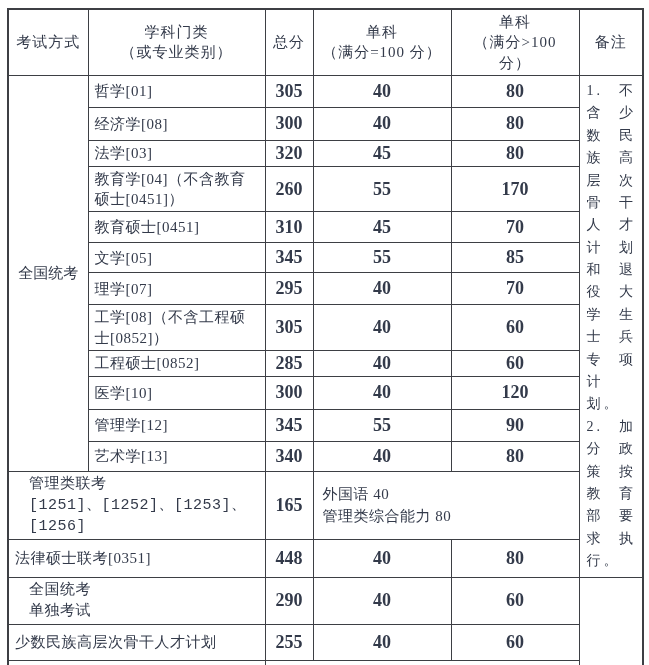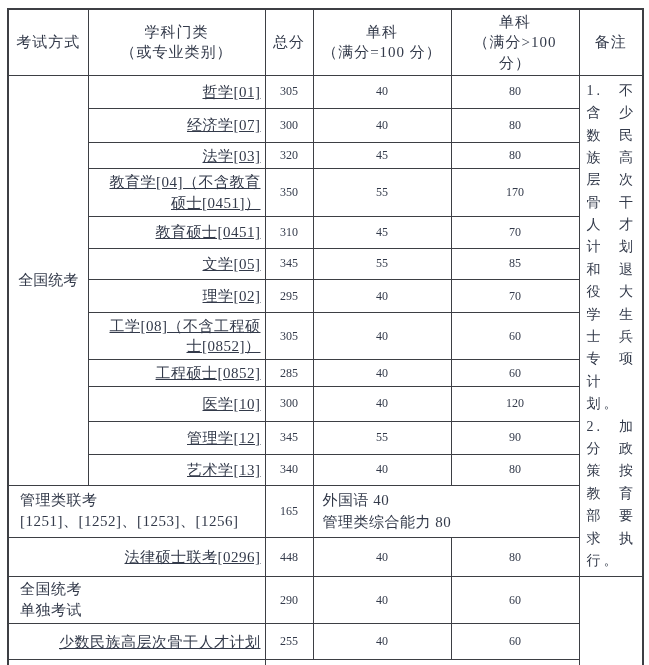--- a/index.html
+++ b/index.html
@@ -14,24 +14,24 @@
     border-collapse:collapse; table-layout:fixed;
     border:2px solid #3d3f44;
   }
   td {
     border:1.5px solid #3d3f44;
     font-size:15px; color:#333a4a;
     padding:2px 4px; vertical-align:middle;
     overflow:hidden;
   }
   td.c { text-align:center; }
-  td.subject { text-align:right; padding-left:17px; line-height:1.35; letter-spacing:0.5px;text-decoration:underline; }
-  td.label2 { text-align:left; padding-left:11px; line-height:1.4; letter-spacing:0.5px; }
+  td.subject { text-align:left; padding-left:6px; line-height:1.35; letter-spacing:0.5px; }
+  td.label2 { text-align:left; padding-left:20px; line-height:1.4; letter-spacing:0.5px;font-family:Liberation Mono, monospace; }
   .hdr { line-height:1.35; letter-spacing:1px; }
-  td.num { font-size:12px; letter-spacing:0; }
+  td.num { font-size:18px; letter-spacing:0;font-weight:bold; }
   td.remark-note {
     vertical-align:middle; text-align:justify; text-align-last:left;
     font-size:14px; line-height:1.6; letter-spacing:3px;
     padding:4px 6px 4px 7px;
   }
   .rp { margin:0; }
   td.merged-left { text-align:left; padding-left:9px; line-height:1.5; letter-spacing:0.5px; }
 </style>
 </head>
 <body>
@@ -72,56 +72,56 @@
       <td class="c num"><span>305</span></td>
       <td class="c num"><span>40</span></td>
       <td class="c num"><span>80</span></td>
       <td class="remark-note" rowspan="14">
         <p class="rp">1. 不含少数民族高层次骨干人才计划和退役大学生士兵专项计划。</p>
         <p class="rp">2. 加分政策按教育部要求执行。</p>
       </td>
     </tr>
 
     <tr style="height:33px">
-      <td class="subject"><span>经济学[07]</span></td>
+      <td class="subject"><span>经济学[08]</span></td>
       <td class="c num"><span>300</span></td>
       <td class="c num"><span>40</span></td>
       <td class="c num"><span>80</span></td>
     </tr>
 
     <tr style="height:16px">
       <td class="subject"><span>法学[03]</span></td>
       <td class="c num"><span>320</span></td>
       <td class="c num"><span>45</span></td>
       <td class="c num"><span>80</span></td>
     </tr>
 
     <tr style="height:44px">
       <td class="subject"><span>教育学[04]（不含教育硕士[0451]）</span></td>
-      <td class="c num"><span>350</span></td>
+      <td class="c num"><span>260</span></td>
       <td class="c num"><span>55</span></td>
       <td class="c num"><span>170</span></td>
     </tr>
 
     <tr style="height:31px">
       <td class="subject"><span>教育硕士[0451]</span></td>
       <td class="c num"><span>310</span></td>
       <td class="c num"><span>45</span></td>
       <td class="c num"><span>70</span></td>
     </tr>
 
     <tr style="height:30px">
       <td class="subject"><span>文学[05]</span></td>
       <td class="c num"><span>345</span></td>
       <td class="c num"><span>55</span></td>
       <td class="c num"><span>85</span></td>
     </tr>
 
     <tr style="height:32px">
-      <td class="subject"><span>理学[02]</span></td>
+      <td class="subject"><span>理学[07]</span></td>
       <td class="c num"><span>295</span></td>
       <td class="c num"><span>40</span></td>
       <td class="c num"><span>70</span></td>
     </tr>
 
     <tr style="height:40px">
       <td class="subject"><span>工学[08]（不含工程硕士[0852]）</span></td>
       <td class="c num"><span>305</span></td>
       <td class="c num"><span>40</span></td>
       <td class="c num"><span>60</span></td>
@@ -161,21 +161,21 @@
         <div>[1251]、[1252]、[1253]、[1256]</div>
       </td>
       <td class="c num"><span>165</span></td>
       <td class="merged-left" colspan="2">
         <div>外国语 40</div>
         <div>管理类综合能力 80</div>
       </td>
     </tr>
 
     <tr style="height:38px">
-      <td class="subject" colspan="2"><span>法律硕士联考[0296]</span></td>
+      <td class="subject" colspan="2"><span>法律硕士联考[0351]</span></td>
       <td class="c num"><span>448</span></td>
       <td class="c num"><span>40</span></td>
       <td class="c num"><span>80</span></td>
     </tr>
 
     <tr style="height:43px">
       <td class="label2" colspan="2">
         <div>全国统考</div>
         <div>单独考试</div>
       </td>

